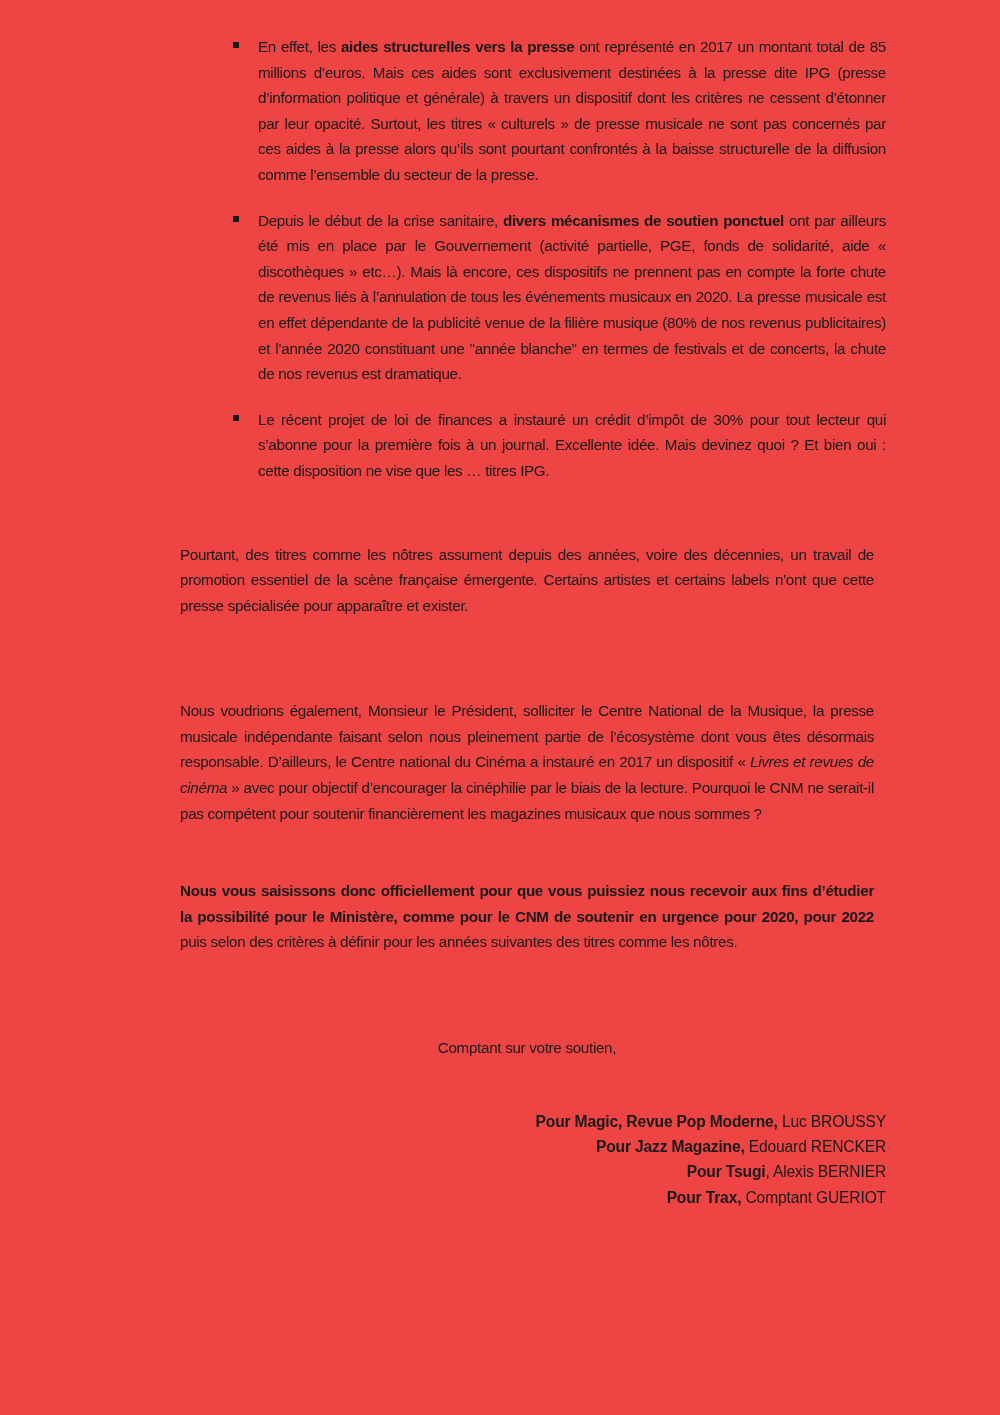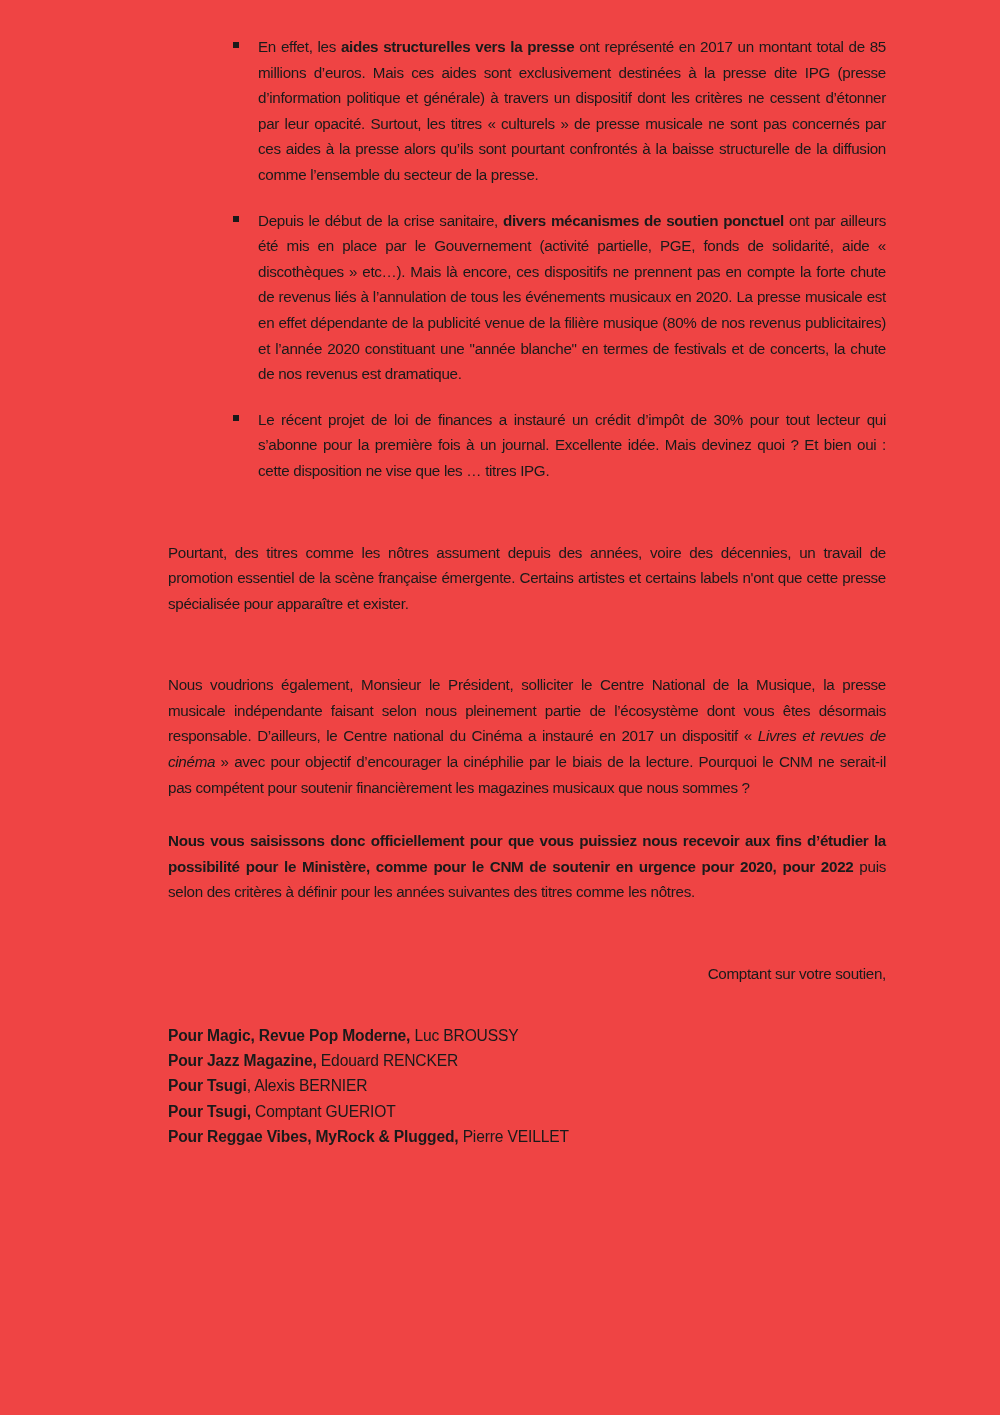--- a/index.html
+++ b/index.html
@@ -46,21 +46,21 @@
     position: relative;
     padding-left: 90px;     
     margin-bottom: 20px;
     font-size: 15.2px;
     line-height: 25.6px;
     text-align: justify;
     text-justify: inter-word;
     letter-spacing: -0.02em;
   }
   .bullet-item:last-child {
-    margin-bottom: 12px;
+    margin-bottom: 2px;
   }
   .bullet-item .bullet-marker {
     position: absolute;
     left: 65px;             
     top: 8px;
     width: 6px;
     height: 6px;
     background: #1a1a1a;
     display: block;
   }
@@ -69,40 +69,41 @@
     display: block;
   }
 
   
   .para {
     font-size: 15.2px;
     line-height: 25.6px;
     text-align: justify;
     text-justify: inter-word;
     letter-spacing: -0.02em;
-    margin: 0;
+    margin: 12px;
   }
   .para.loose {
-    text-align: right;
+    text-align: center;
   }
   .gap-md { height: 28px; }
   .gap-lg { height: 36px; }
   .gap-xl { height: 44px; }
 
   b, strong { font-weight: 700; }
   i, em { font-style: italic; }
 
   
   .signatures {
     font-size: 15.6px;
     line-height: 25.4px;
     letter-spacing: -0.01em;
   }
   .sig-line {
     white-space: nowrap;
+    text-align: right;
   }
   .sig-org {
     font-weight: 700;
   }
   .sig-person {
     font-weight: 400;
   }
 </style>
 </head>
 <body>
@@ -154,20 +155,19 @@
     <div class="gap-lg"></div>
 
     <div class="signatures">
 
       <div class="sig-line"><span class="sig-org">Pour Magic, Revue Pop Moderne,</span><span class="sig-person"> Luc BROUSSY</span></div>
 
       <div class="sig-line"><span class="sig-org">Pour Jazz Magazine,</span><span class="sig-person"> Edouard RENCKER</span></div>
 
       <div class="sig-line"><span class="sig-org">Pour Tsugi</span><span class="sig-person">, Alexis BERNIER</span></div>
 
-      <div class="sig-line"><span class="sig-org">Pour Tsugi,</span><span class="sig-person"> Comptant GUERIOT</span></div>
+      <div class="sig-line"><span class="sig-org">Pour Trax,</span><span class="sig-person"> Comptant GUERIOT</span></div>
 
-      <div class="sig-line"><span class="sig-org">Pour Reggae Vibes, MyRock &amp; Plugged,</span><span class="sig-person"> Pierre VEILLET</span></div>
 
     </div>
 
   </div>
 </div>
 
 </body></html>

